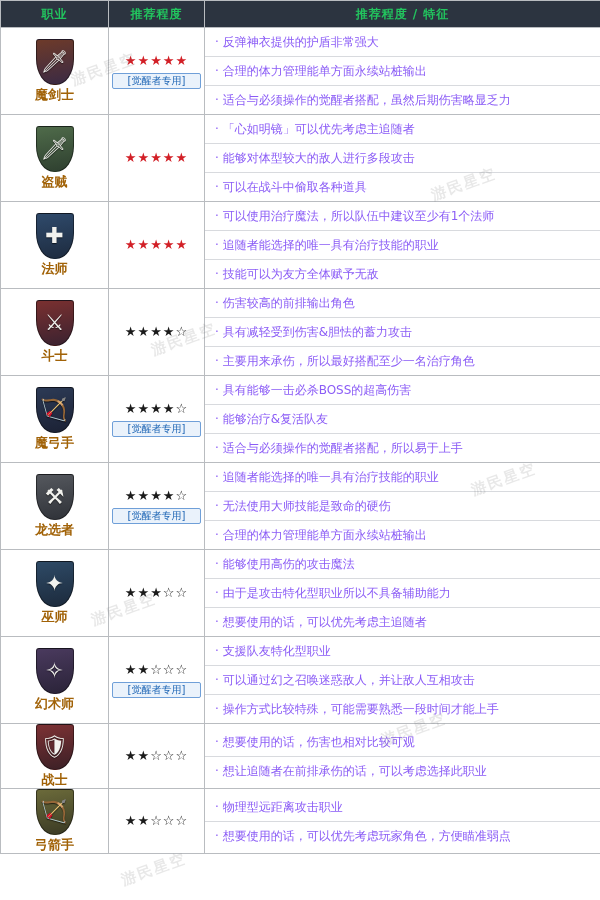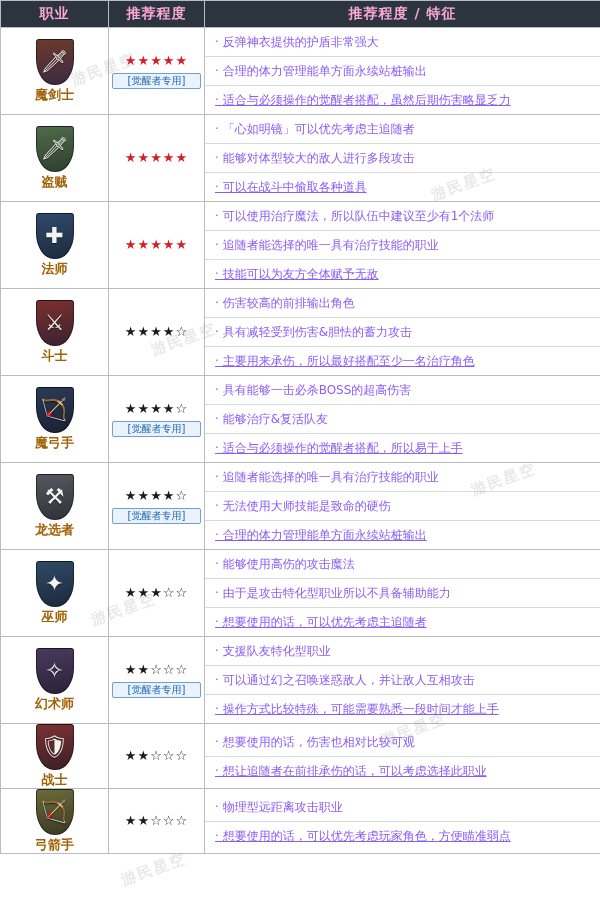--- a/index.html
+++ b/index.html
@@ -24,22 +24,22 @@
     border-collapse: collapse;
     table-layout: fixed;
   }
   table.tier-table th, table.tier-table td {
     border: 1px solid #b9bcc0;
     padding: 0;
     vertical-align: middle;
   }
   thead th {
     background: #2c3440;
-    color: #f9a8d4;
-    font-size: 14px;
+    color: #22c55e;
+    font-size: 12px;
     font-weight: bold;
     height: 26px;
     letter-spacing: 1px;
     border: 1px solid #2c3440;
   }
   col.c-job { width: 108px; }
   col.c-rate { width: 96px; }
   col.c-feat { width: 396px; }
 
   td.job-cell {
@@ -110,21 +110,21 @@
   .feat-line {
     font-size: 12px;
     color: #8b5cf6;
     line-height: 16px;
     padding: 6px 8px 6px 10px;
     border-bottom: 1px solid #d8dade;
     white-space: nowrap;
     overflow: hidden;
     text-overflow: ellipsis;
   }
-  .feat-line:last-child { border-bottom: none; text-decoration: underline; }
+  .feat-line:last-child { border-bottom: none; }
 
   
   .wm {
     position: absolute;
     font-size: 15px;
     color: rgba(110,110,110,0.16);
     transform: rotate(-20deg);
     pointer-events: none;
     white-space: nowrap;
     font-weight: bold;

